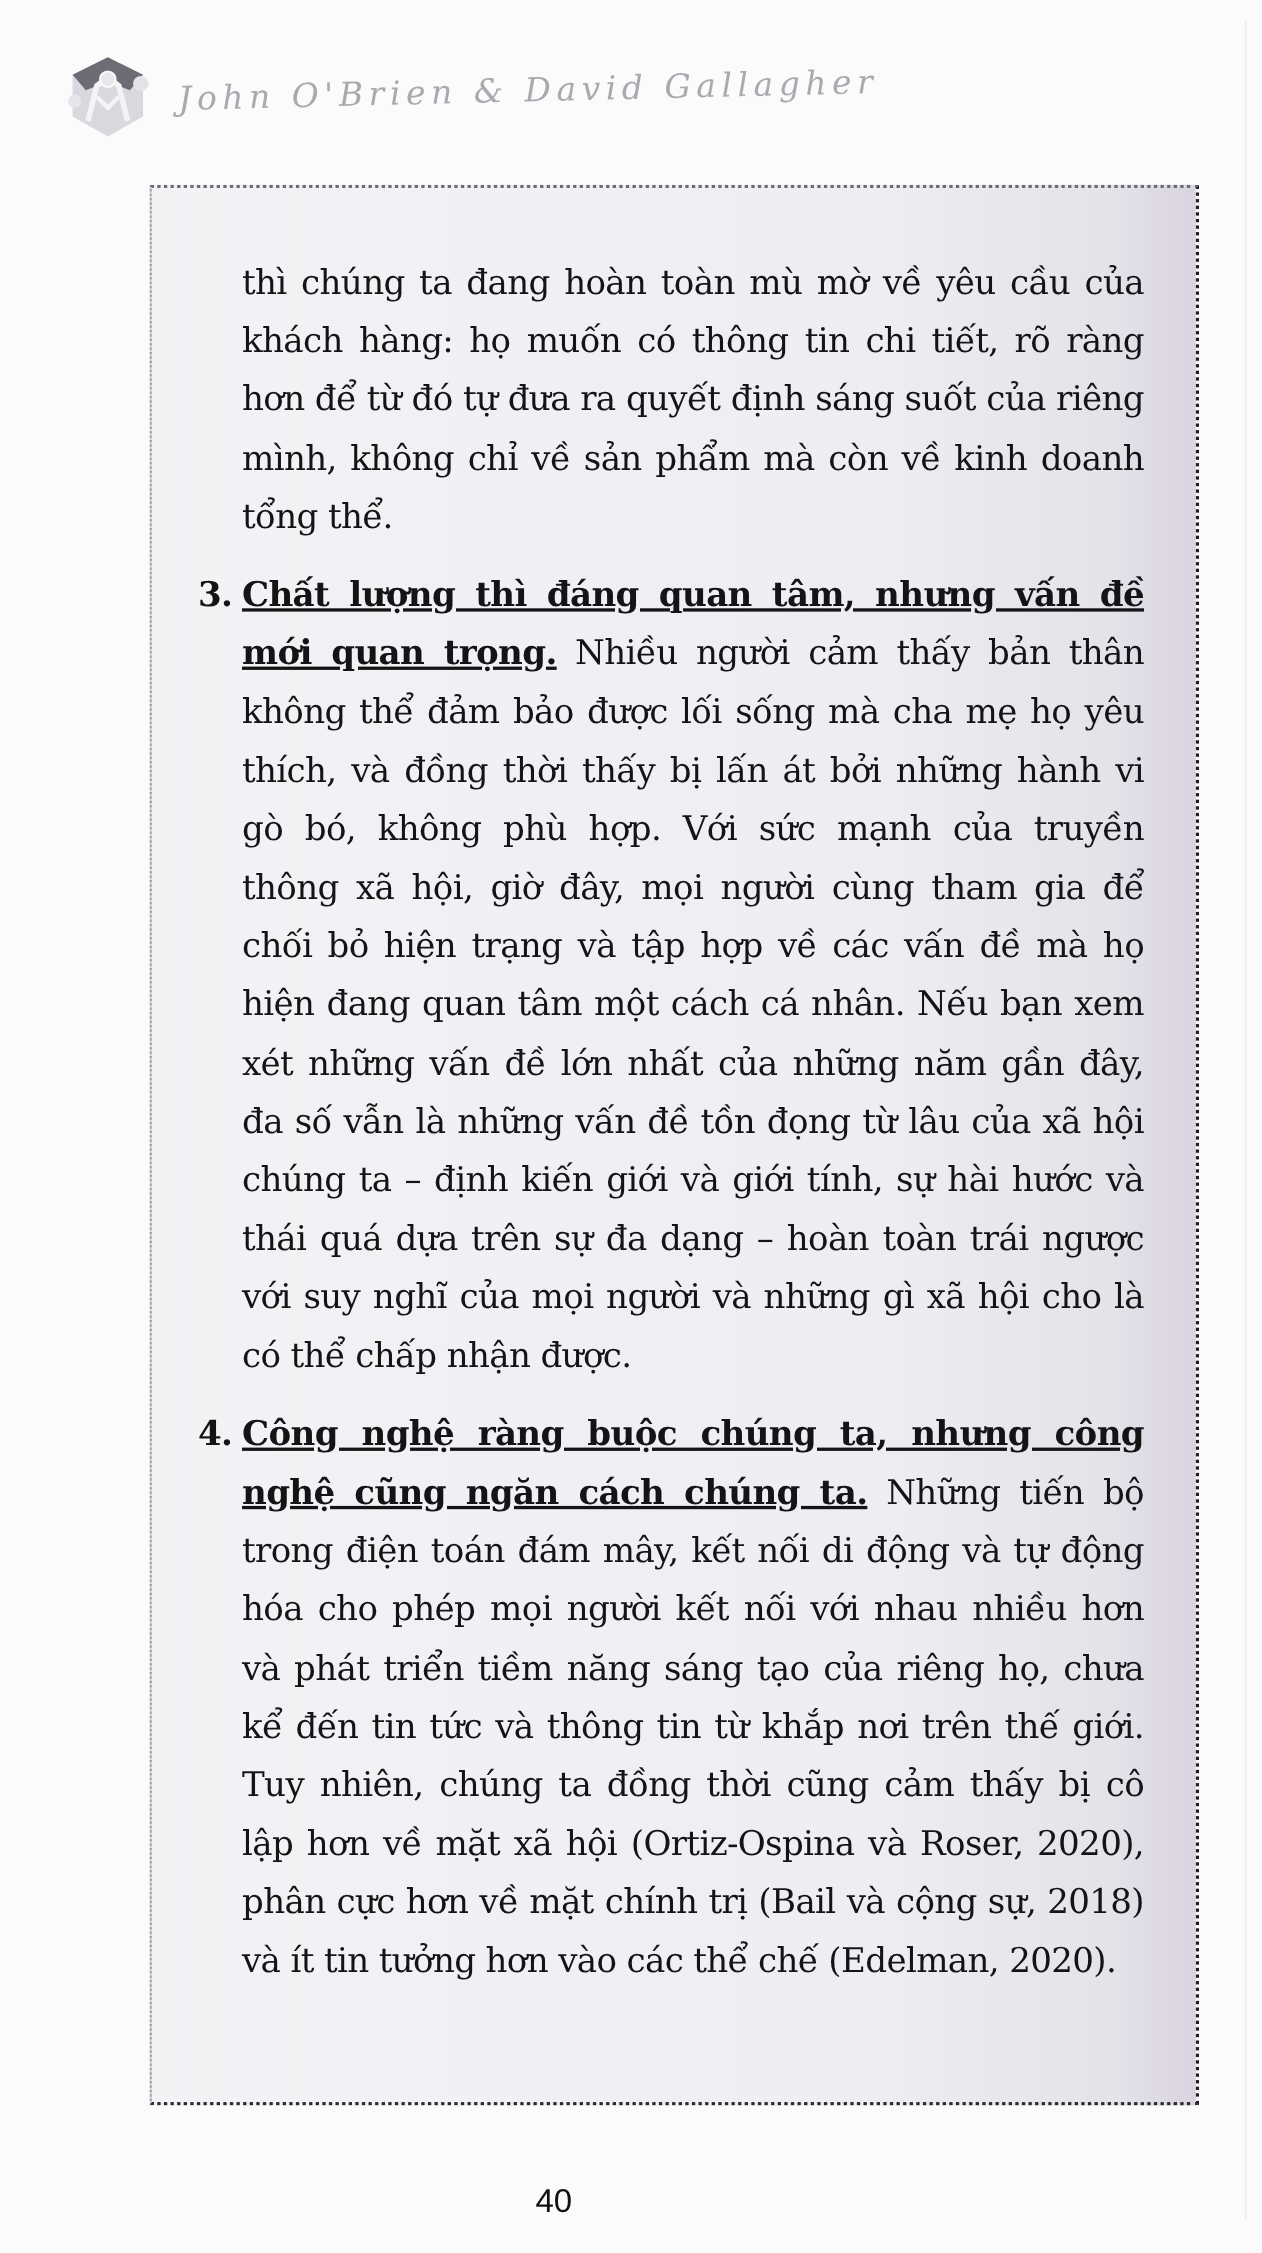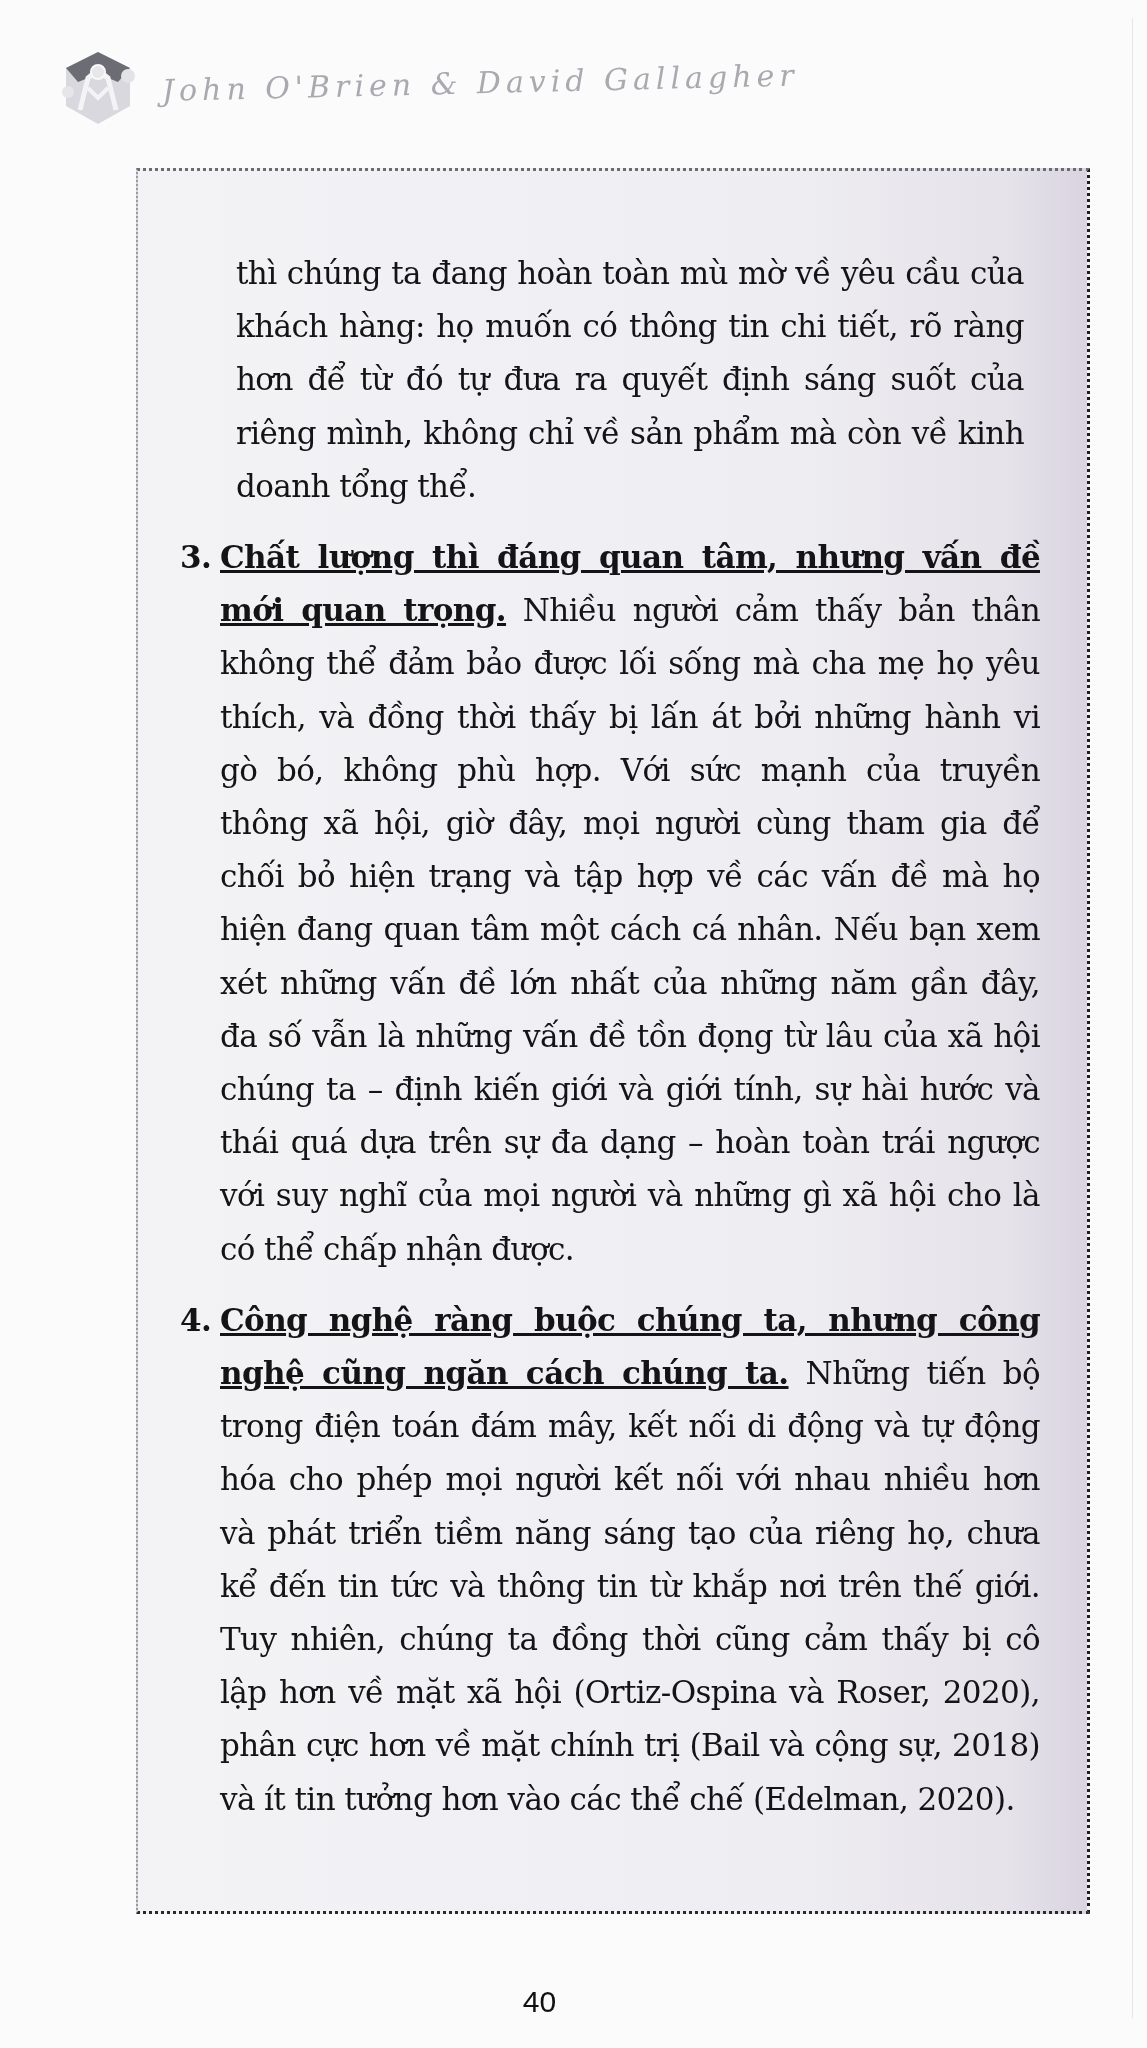--- a/index.html
+++ b/index.html
@@ -66,21 +66,21 @@
       left: 82px;
       top: 60px;
       width: 820px;
       font-family: "DejaVu Serif", serif;
       font-size: 31px;
       line-height: 53.2px;
       color: #141416;
       letter-spacing: -0.6px;
     }
     .para {
-      margin: 16px;
+      margin: 0;
       text-align: justify;
     }
     .para + .item, .item + .item {
       margin-top: 18px;
     }
     .item {
       position: relative;
       padding-left: 0;
       text-align: justify;
     }
@@ -97,21 +97,20 @@
     .page-number {
       position: absolute;
       left: 0;
       width: 1007px;
       top: 1985px;
       text-align: center;
       font-family: "Liberation Sans", sans-serif;
       font-size: 30px;
       color: #111;
       margin-left: 0;
-      padding-left: 36px;
     }
   </style>
 </head>
 <body>
 
 <div class="page-edge"></div>
 
 <div class="header">
   <div class="logo">
     <svg width="80" height="80" viewBox="0 0 80 80">

